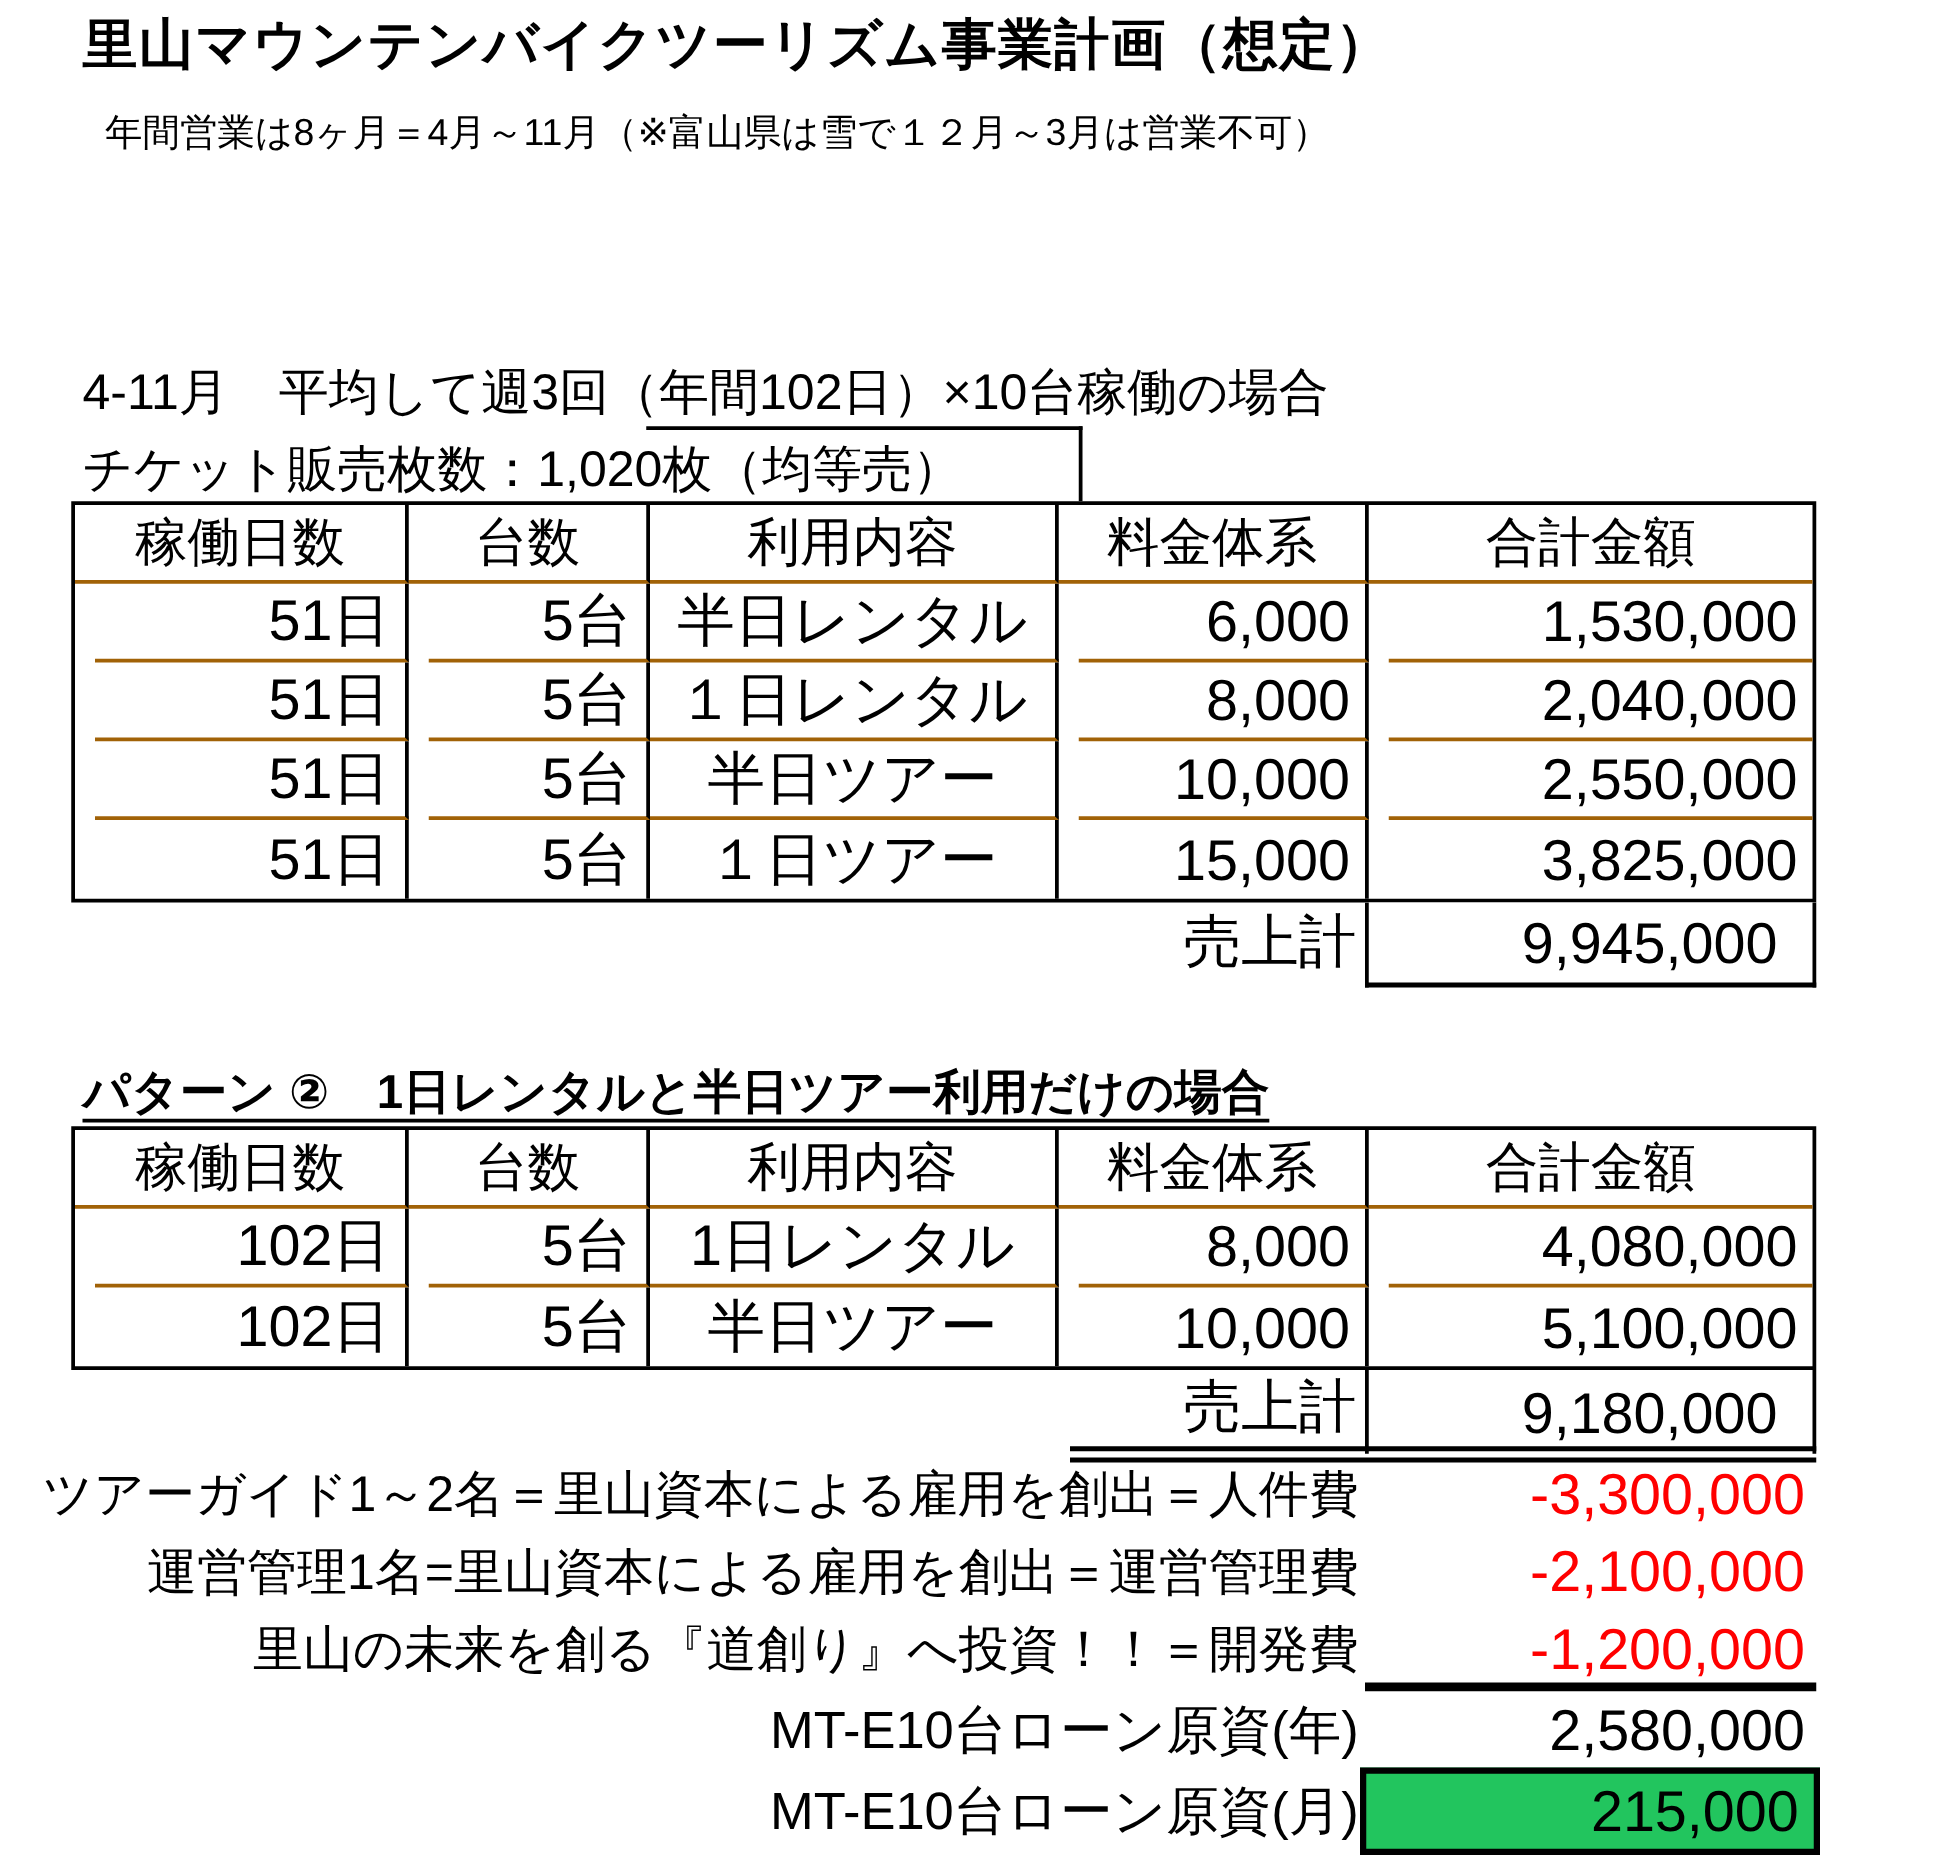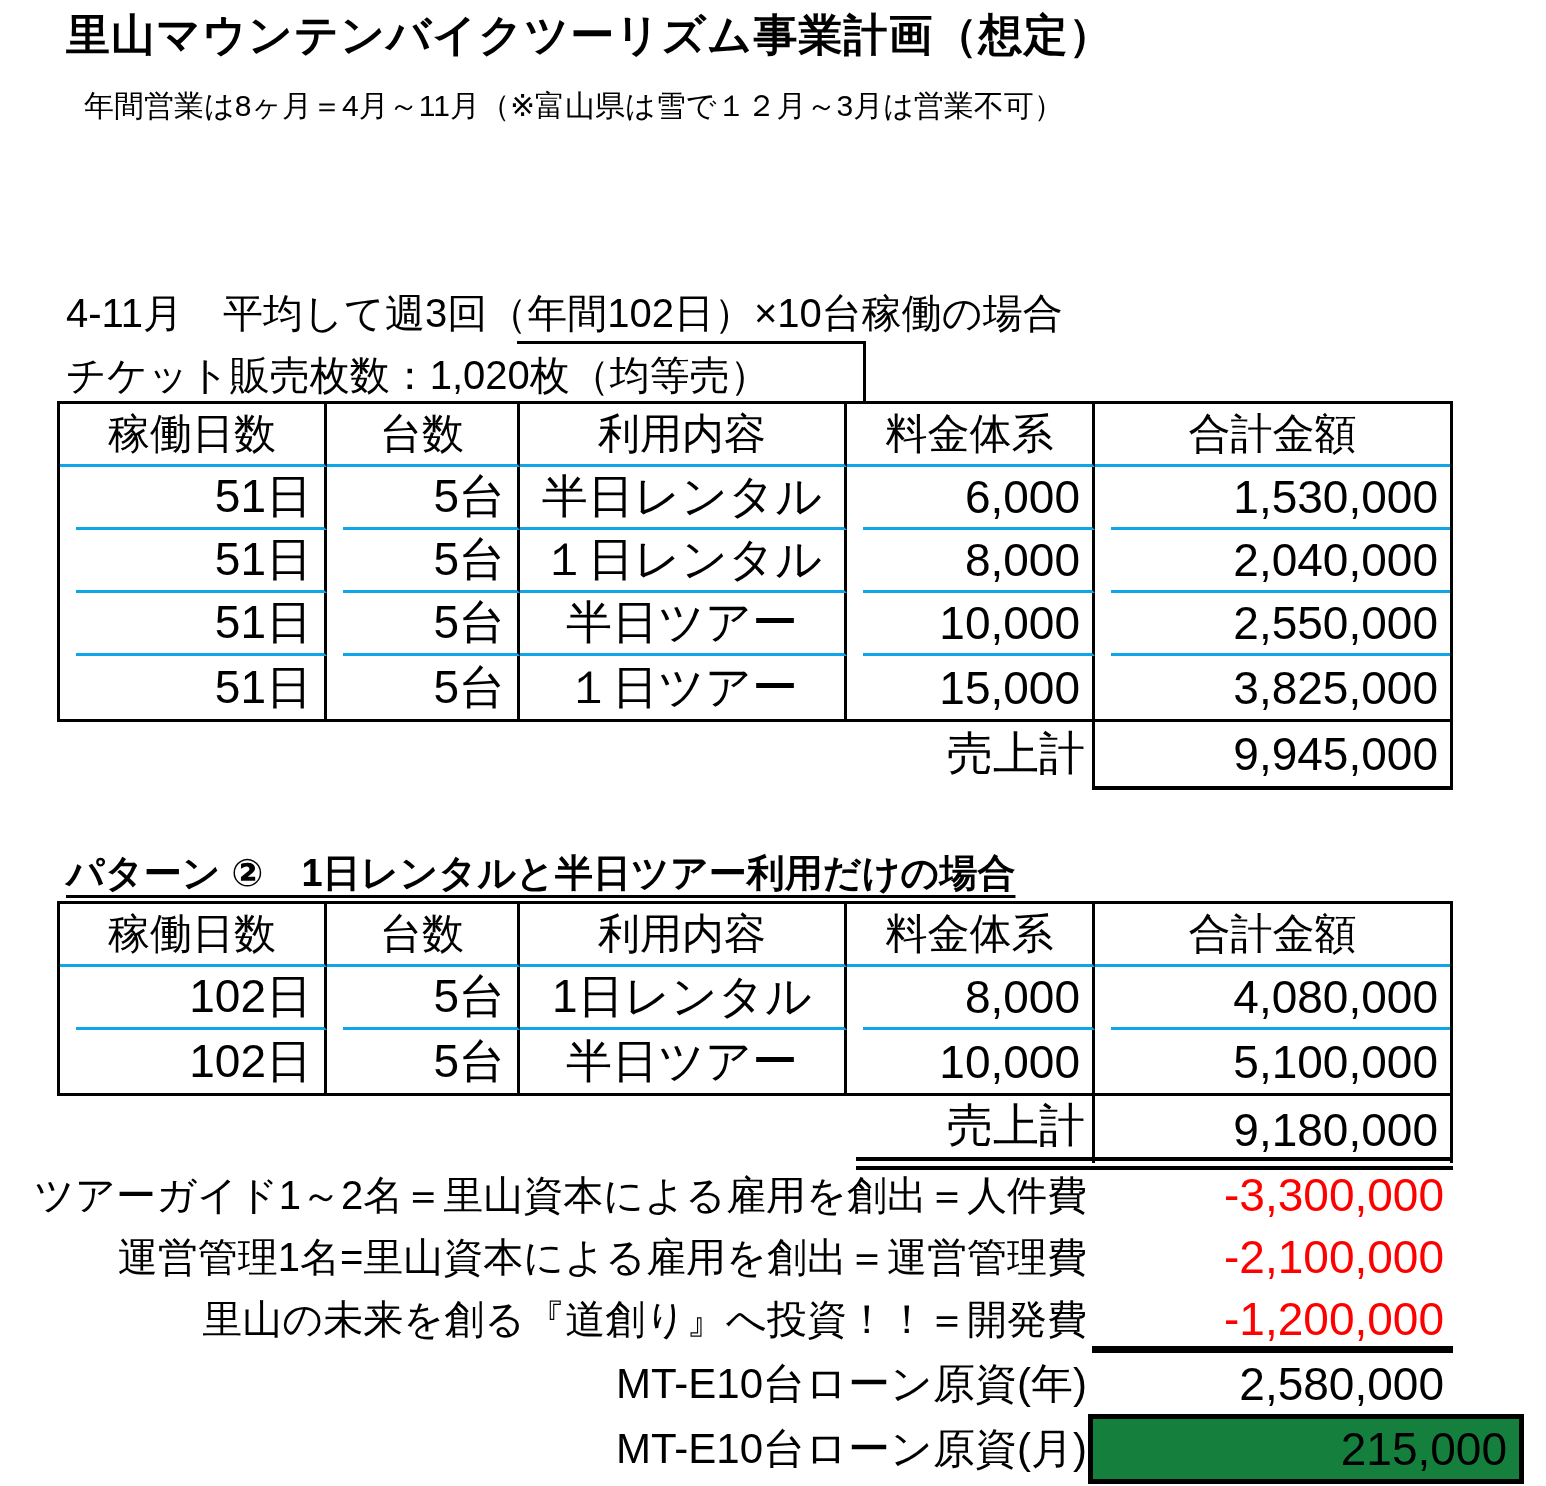--- a/index.html
+++ b/index.html
@@ -17,34 +17,34 @@
   .h2{left:66px;top:848px;font-size:38px;}
   .assumption{left:66px;top:286px;font-size:40px;white-space:nowrap;}
   .ticketline{left:66px;top:348px;font-size:40px;white-space:nowrap;}
   .ticketbox{left:517px;top:341px;width:346px;height:60px;border-top:3px solid #000;border-right:3px solid #000;}
 
   .grid{left:57px;display:grid;grid-template-columns:267px 193px 327px 248px 355px;border:3px solid #000;background:#fff;}
   .t1{top:401px;}
   .t2{top:901px;}
   .cell{
     height:63px;box-sizing:border-box;
-    border-right:3px solid #000;border-bottom:3px solid #0ea5e9;
+    border-right:3px solid #000;border-bottom:3px solid #a16207;
     display:flex;align-items:center;font-size:46px;white-space:nowrap;overflow:hidden;
   }
   .cell.hd{justify-content:center;font-size:42px;}
   .cell.num{justify-content:flex-end;padding-right:12px;margin-left:16px;}
   .cell.ctr{justify-content:center;}
   .cell.lc{border-right:none;}
   .cell.lr{border-bottom:none;}
 
   .total-label{display:flex;align-items:center;justify-content:flex-end;font-size:46px;white-space:nowrap;}
   .total-cell{
     box-sizing:border-box;border-left:3px solid #000;border-right:3px solid #000;
     display:flex;align-items:center;justify-content:flex-end;
-    padding-right:12px;font-size:46px;white-space:nowrap;background:#fff;
+    padding-right:28px;font-size:46px;white-space:nowrap;background:#fff;
   }
   #total1-label{left:690px;top:722px;width:395px;height:64px;}
   #total1-cell{left:1092px;top:722px;width:361px;height:68px;border-bottom:4px solid #000;}
   #total2-label{left:690px;top:1096px;width:395px;height:60px;}
   #total2-cell{left:1092px;top:1096px;width:361px;height:67px;}
 
   .double-rule{left:856px;top:1157px;width:597px;height:13px;box-sizing:border-box;
     border-top:4px solid #000;border-bottom:4px solid #000;}
 
   .exp-label{width:997px;left:90px;height:62px;display:flex;align-items:center;justify-content:flex-end;
@@ -56,23 +56,23 @@
 
   .sum-rule{left:1092px;top:1346px;width:361px;height:7px;background:#000;}
 
   .loan-label{left:480px;width:607px;height:62px;display:flex;align-items:center;justify-content:flex-end;
     font-size:42px;white-space:nowrap;}
   .loan-value{left:1092px;width:352px;height:62px;display:flex;align-items:center;justify-content:flex-end;
     font-size:46px;white-space:nowrap;}
   .loan-r0{top:1353px;}
   .loan-label.loan-r1{top:1416px;height:66px;}
   .loan-month-box{
-    left:1088px;top:1414px;width:436px;height:70px;box-sizing:border-box;
+    left:1088px;top:1414px;width:368px;height:70px;box-sizing:border-box;
     border:5px solid #000;display:flex;align-items:center;justify-content:flex-end;
-    padding-right:12px;font-size:46px;white-space:nowrap;background:#15803d;
+    padding-right:12px;font-size:46px;white-space:nowrap;background:#22c55e;
   }
 </style>
 </head>
 <body>
 
 <div class="canvas">
 
   <div class="abs title">里山マウンテンバイクツーリズム事業計画（想定）</div>
   <div class="abs subtitle">年間営業は8ヶ月＝4月～11月（※富山県は雪で１２月～3月は営業不可）</div>
 

